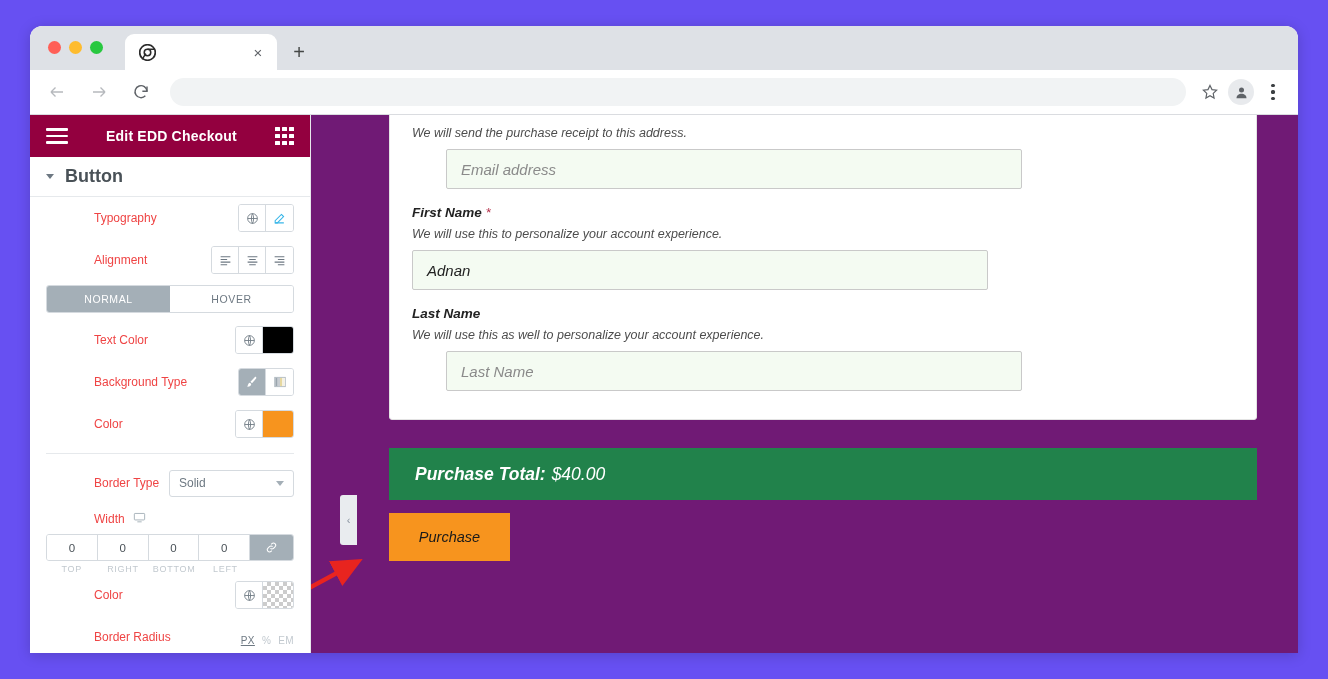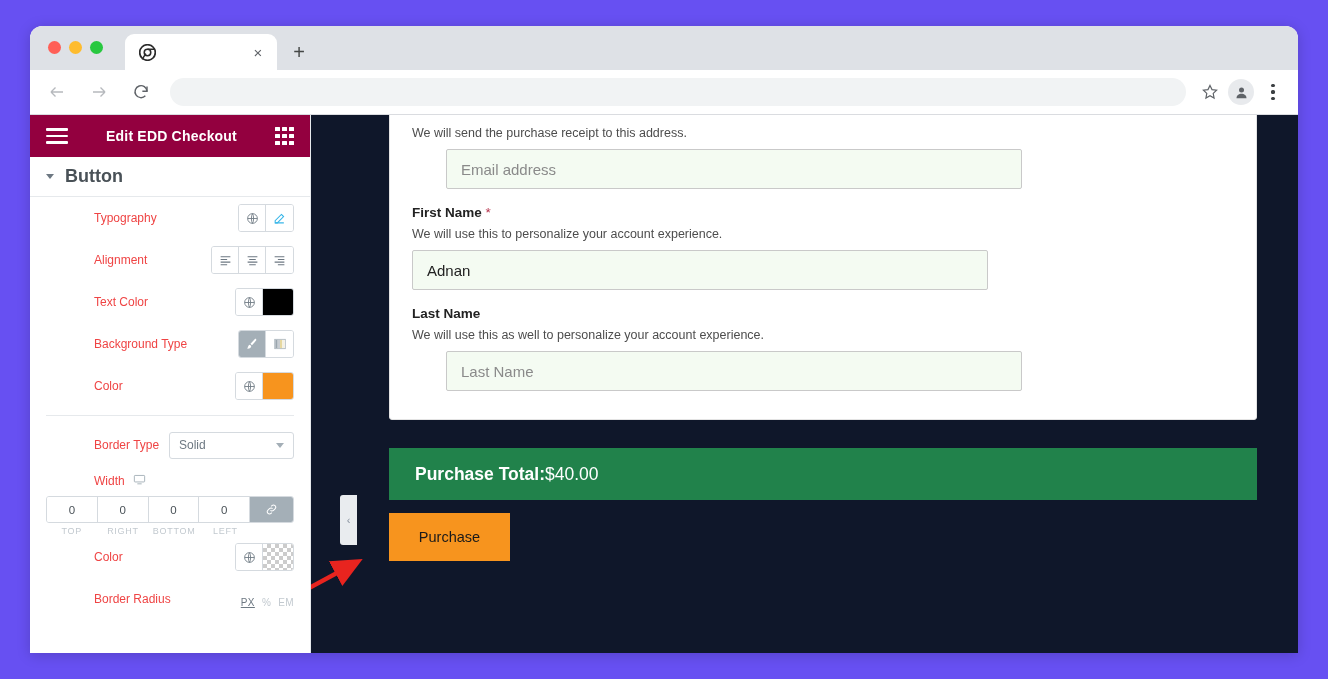--- a/index.html
+++ b/index.html
@@ -259,22 +259,23 @@
     border-radius: 3px 0 0 3px;
     display: flex; align-items: center; justify-content: center;
     color: #8a94a0; font-size: 11px;
     z-index: 5;
   }
 
   
   #preview {
     flex: 1;
     position: relative;
-    background: #0f172a;
+    background: #701a75;
     overflow: hidden;
+    font-style: italic;
   }
   #form-card {
     position: absolute;
     left: 78px; top: -40px;
     width: 868px;
     border: 1px solid #e3e3e3;
     border-radius: 3px;
     padding: 50px 22px 28px 22px;
     background: #fff;
   }
@@ -298,21 +299,21 @@
 
   #total-bar {
     position: absolute;
     left: 78px; top: 333px;
     width: 868px; height: 52px;
     background: #21824b;
     display: flex; align-items: center;
     padding-left: 26px;
   }
   #total-bar .lbl { color: #fff; font-size: 17.5px; font-weight: bold; }
-  #total-bar .amt { color: #fff; font-size: 17.5px; }
+  #total-bar .amt { color: #fff; font-size: 17.5px; margin-left: 6px; }
 
   #purchase-btn {
     position: absolute;
     left: 78px; top: 398px;
     width: 121px; height: 48px;
     background: #f7941e;
     display: flex; align-items: center; justify-content: center;
     color: #1a1a1a; font-size: 14.5px;
   }
 
@@ -454,20 +455,24 @@
               </svg>
             </div>
             <div class="bg-cell">
               <svg width="13" height="13" viewBox="0 0 24 24" stroke="#6d7882" stroke-width="1.9">
                 <path d="M3 5h18M9 10h12M3 15h18M9 20h12"></path>
               </svg>
             </div>
           </div>
         </div>
 
+        <div id="state-tabs">
+          <div class="active">NORMAL</div>
+          <div>HOVER</div>
+        </div>
 
         <div class="ctl-row">
           <span class="ctl-label">Text Color</span>
           <div class="btn-group">
             <div class="bg-cell">
               <svg width="13" height="13" viewBox="0 0 24 24" fill="none" stroke="#6d7882" stroke-width="1.6">
                 <circle cx="12" cy="12" r="9"></circle>
                 <path d="M3 12h18M12 3c2.7 3 2.7 15 0 18M12 3c-2.7 3-2.7 15 0 18"></path>
               </svg>
             </div>

